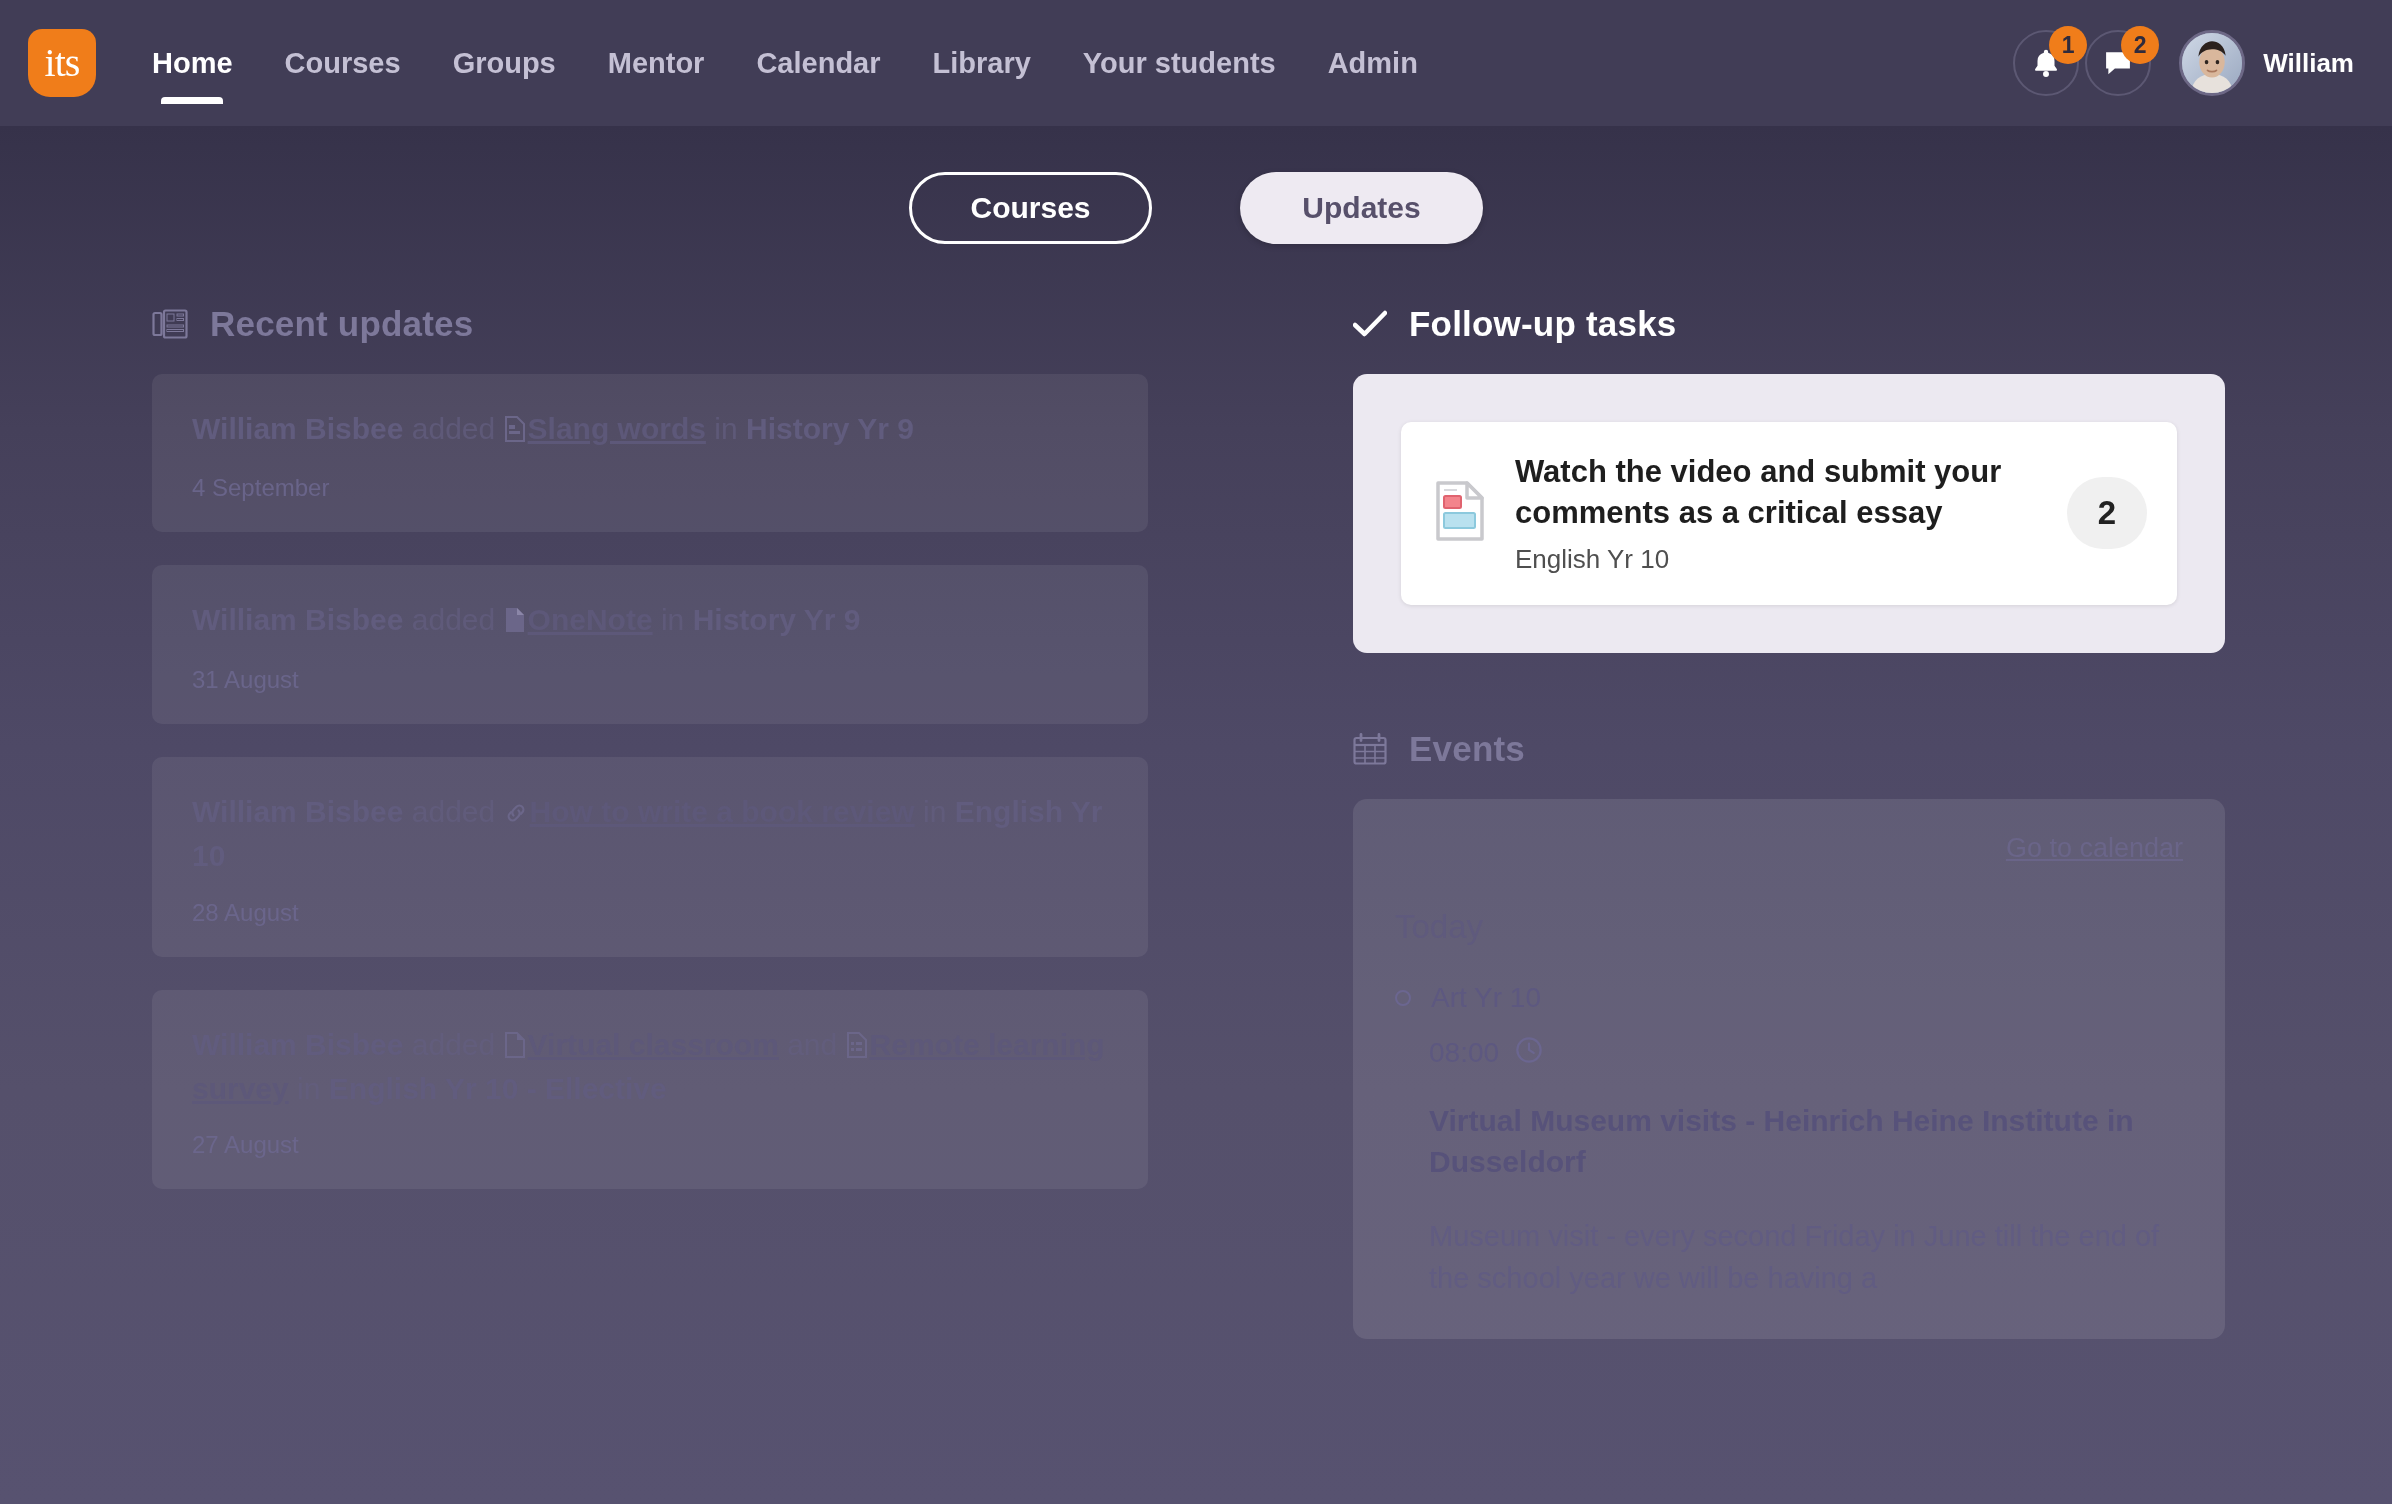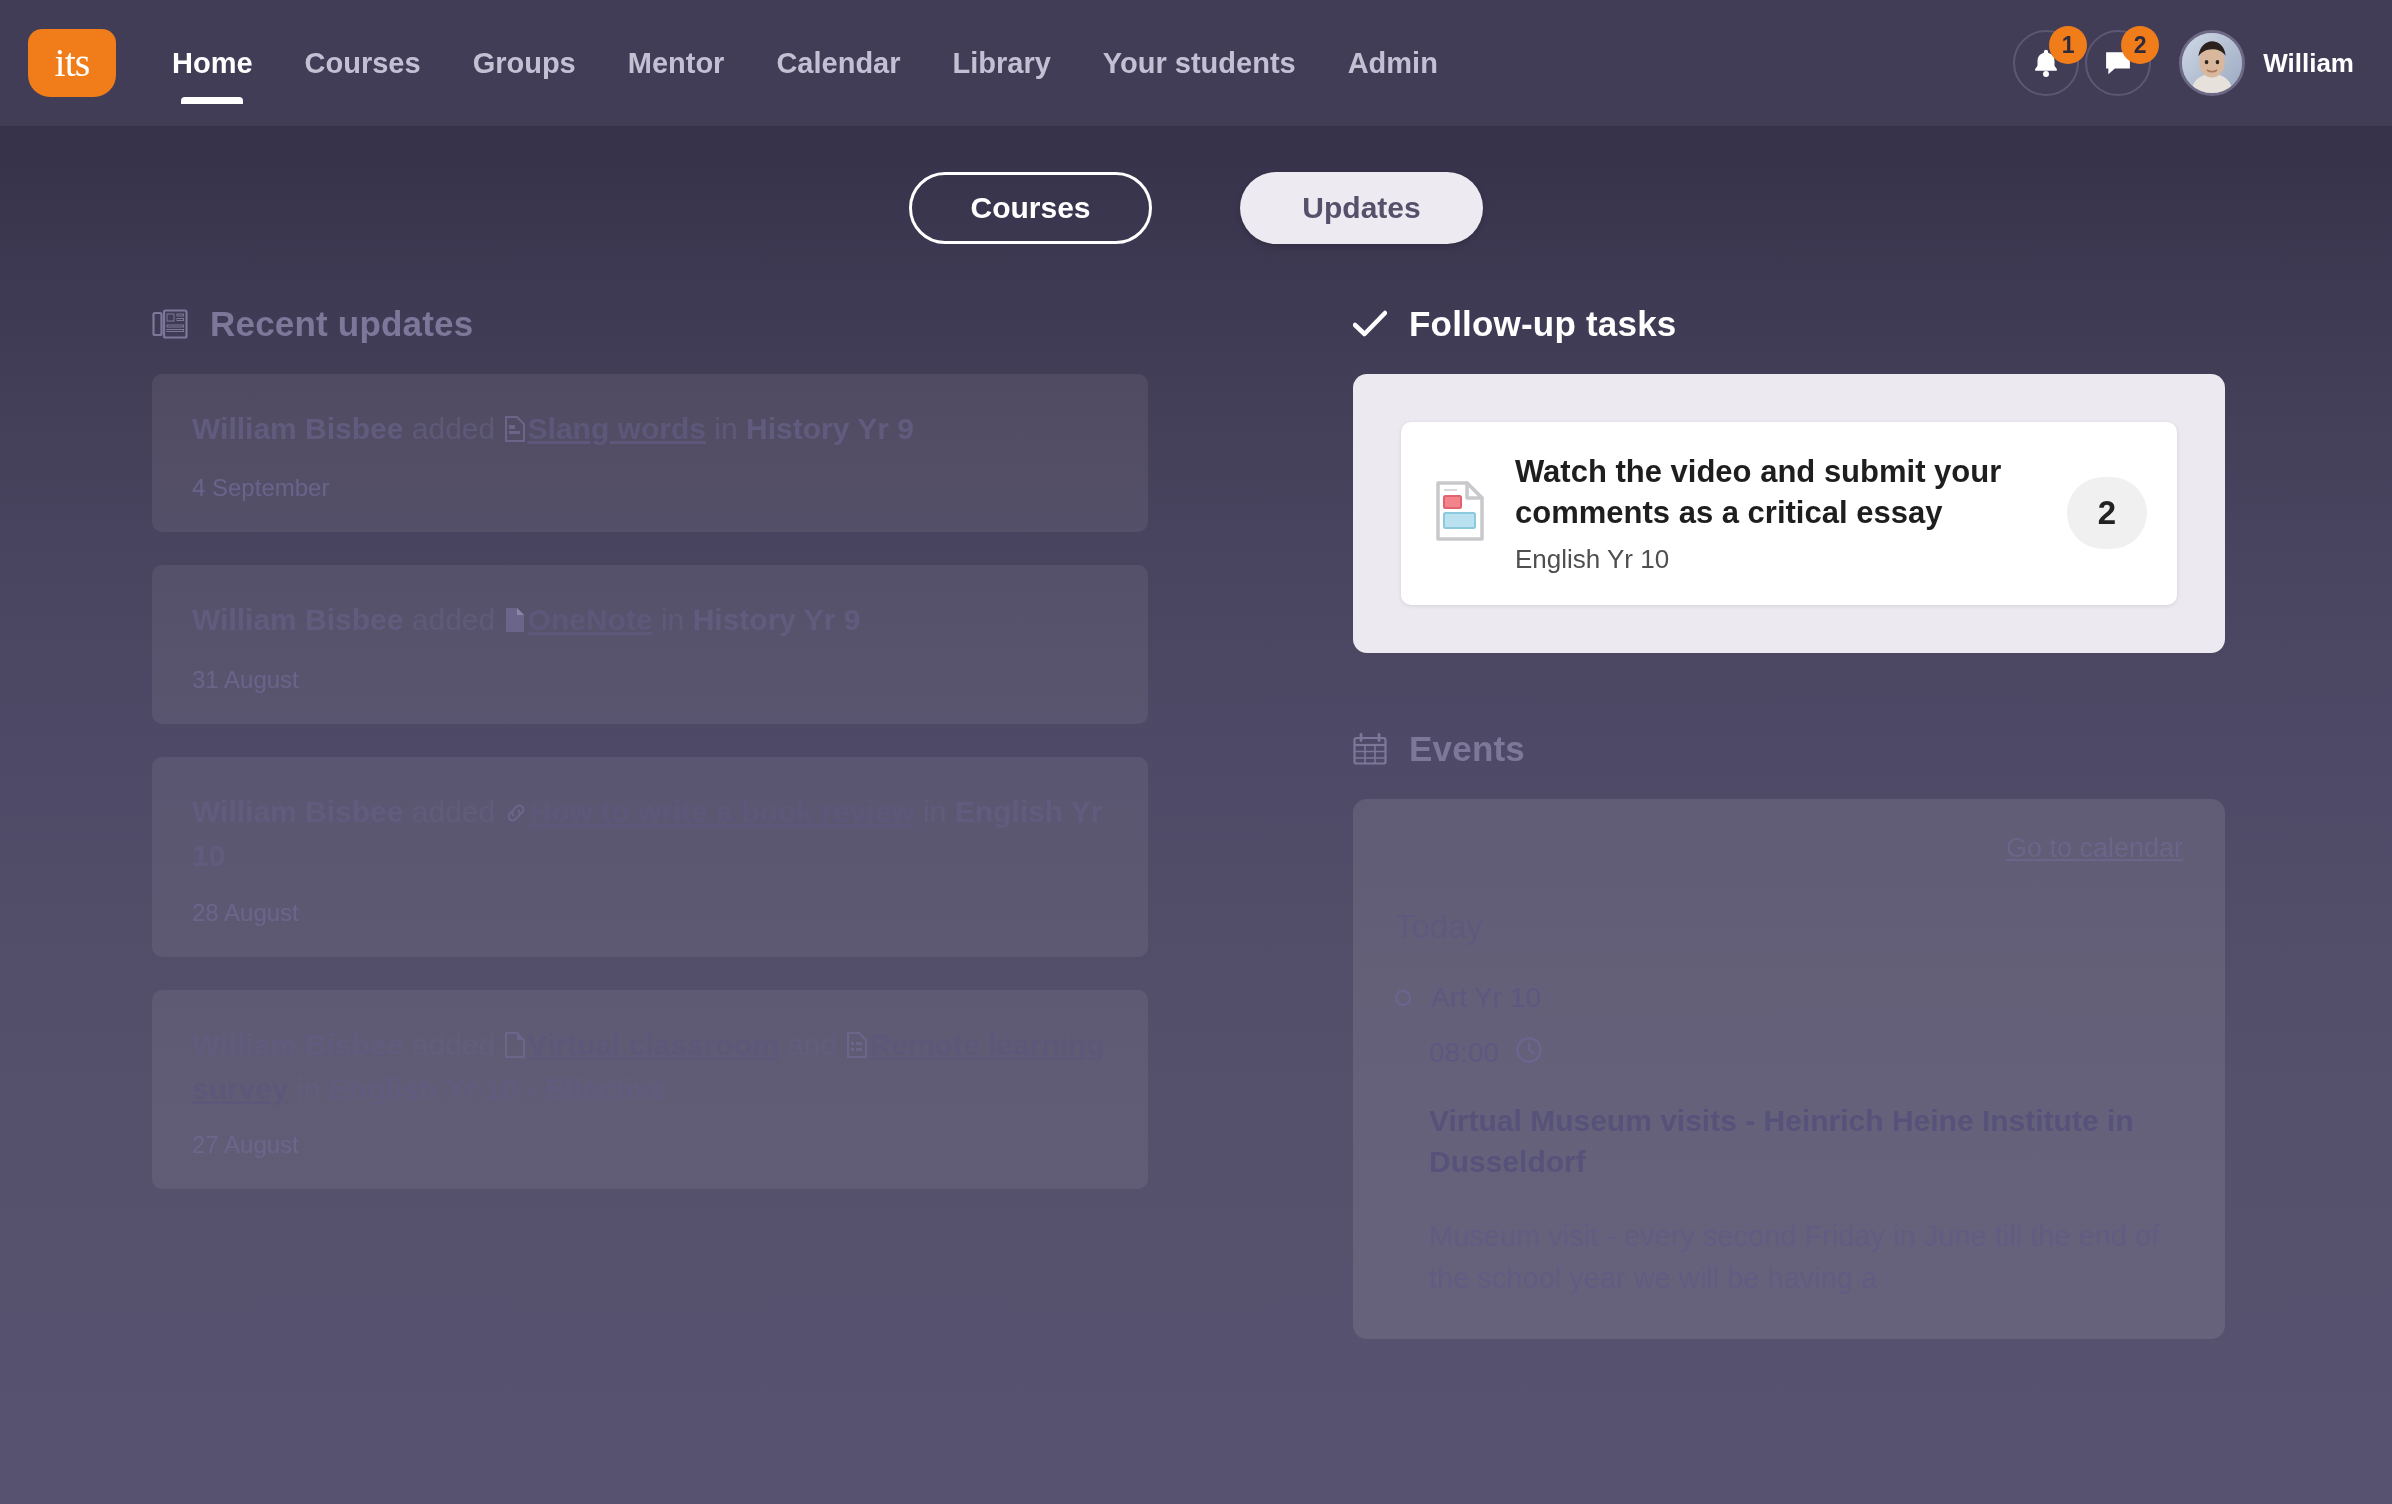--- a/index.html
+++ b/index.html
@@ -15,21 +15,21 @@
   .topbar{
     position:relative;
     height:126px;
     background:#413d56;
     display:flex;
     align-items:center;
     padding:0 38px 0 28px;
     z-index:5;
   }
   .logo{
-    width:88px;height:68px;
+    width:68px;height:68px;
     background:#f07d1a;
     border-radius:14px 14px 22px 22px;
     display:flex;align-items:center;justify-content:center;
     flex:0 0 auto;
     margin-right:30px;
   }
   .logo-text{
     font-size:40px;
     font-weight:400;
     color:#fff;

